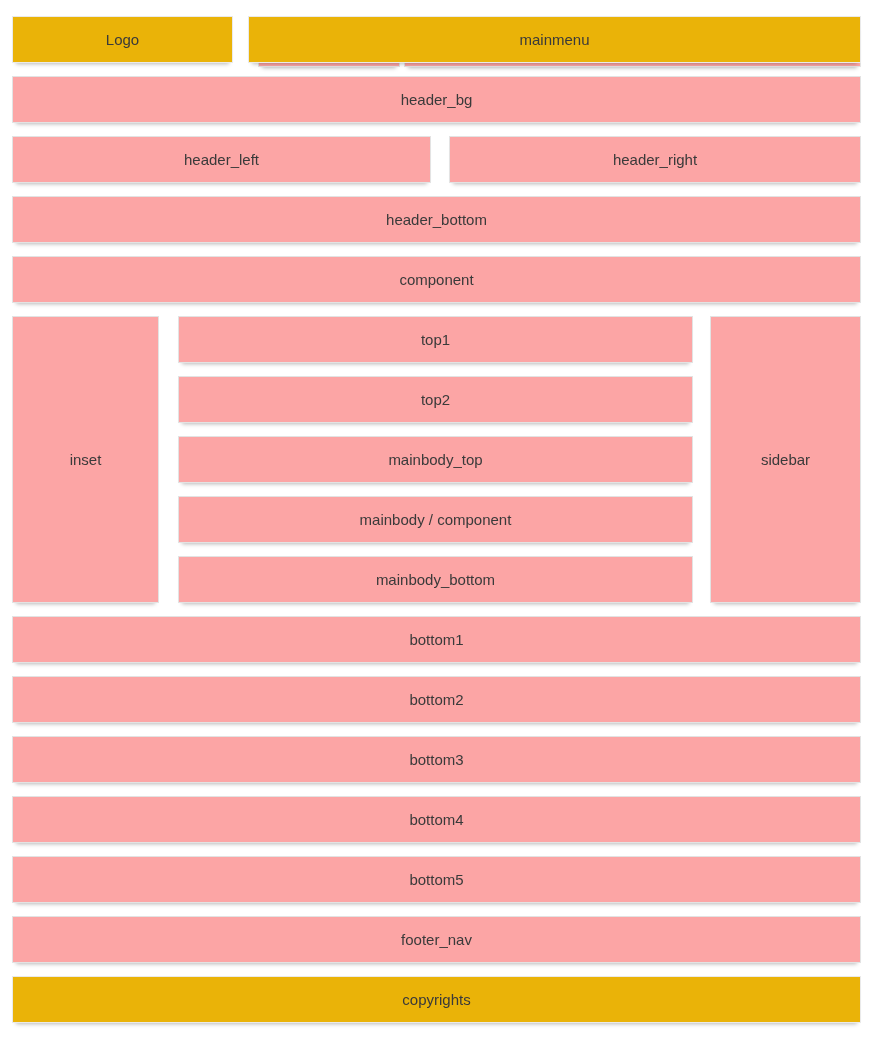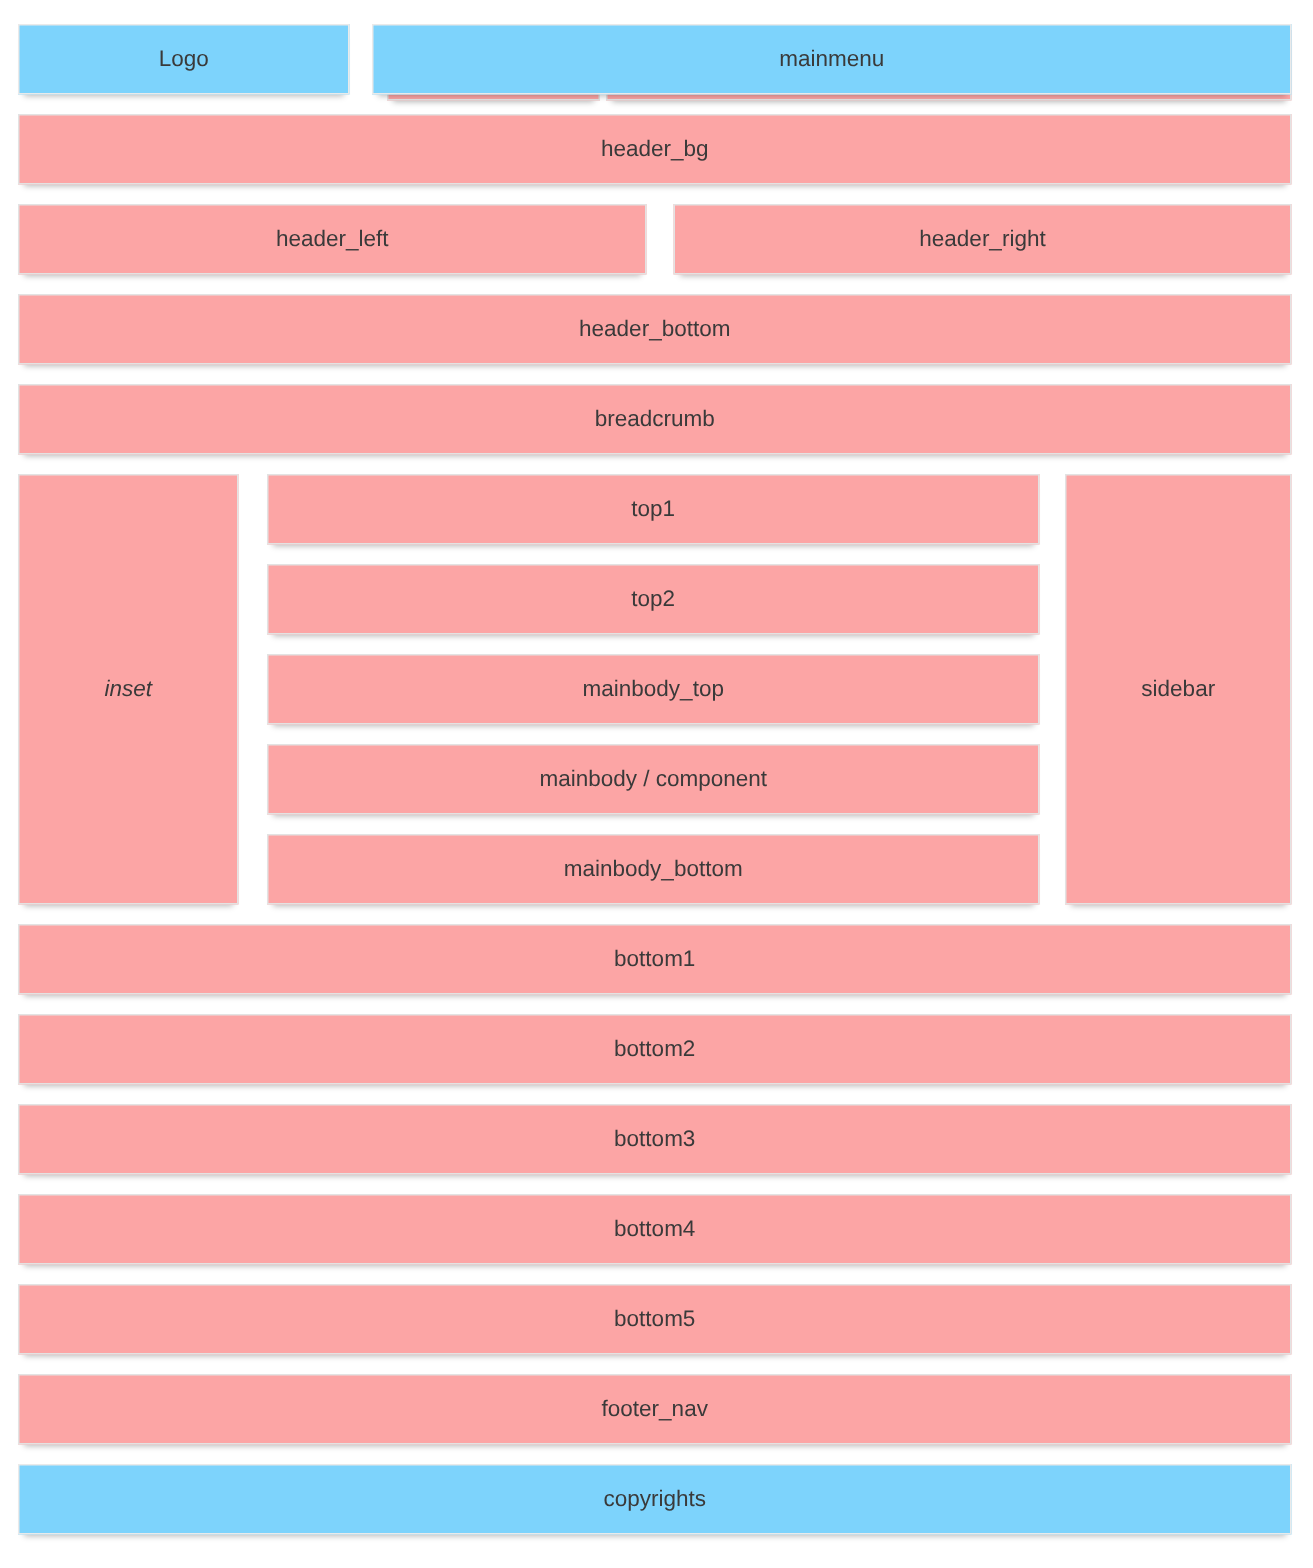--- a/index.html
+++ b/index.html
@@ -23,39 +23,39 @@
     box-shadow: 0 5px 4px -4px rgba(0,0,0,0.28);
     display: flex;
     align-items: center;
     justify-content: center;
     font-size: 15px;
     color: #3a3a3a;
     z-index: 1;
     white-space: nowrap;
   }
   .box.gray {
-    background: #7dd3fc;
+    background: #eab308;
     border-color: #eaeaea;
   }
   .box.obscured {
     z-index: 0;
   }
   
   .pos-logo            { left: 12px;  top: 16px;  width: 221px; height: 47px; }
   .pos-mainmenu        { left: 248px; top: 16px;  width: 613px; height: 47px; }
   .pos-obscured-1      { left: 258px; top: 20px;  width: 142px; height: 47px; }
   .pos-obscured-2      { left: 404px; top: 20px;  width: 457px; height: 47px; }
   
   .pos-header-bg       { left: 12px;  top: 76px;  width: 849px; height: 47px; }
   .pos-header-left     { left: 12px;  top: 136px; width: 419px; height: 47px; }
   .pos-header-right    { left: 449px; top: 136px; width: 412px; height: 47px; }
   .pos-header-bottom   { left: 12px;  top: 196px; width: 849px; height: 47px; }
   .pos-breadcrumb      { left: 12px;  top: 256px; width: 849px; height: 47px; }
   
-  .pos-inset           { left: 12px;  top: 316px; width: 147px; height: 287px; font-style: italic; }
+  .pos-inset           { left: 12px;  top: 316px; width: 147px; height: 287px; }
   .pos-top1            { left: 178px; top: 316px; width: 515px; height: 47px; }
   .pos-top2            { left: 178px; top: 376px; width: 515px; height: 47px; }
   .pos-mainbody-top    { left: 178px; top: 436px; width: 515px; height: 47px; }
   .pos-mainbody        { left: 178px; top: 496px; width: 515px; height: 47px; text-align: right; }
   .pos-mainbody-bottom { left: 178px; top: 556px; width: 515px; height: 47px; }
   .pos-sidebar         { left: 710px; top: 316px; width: 151px; height: 287px; }
   
   .pos-bottom1         { left: 12px;  top: 616px; width: 849px; height: 47px; }
   .pos-bottom2         { left: 12px;  top: 676px; width: 849px; height: 47px; }
   .pos-bottom3         { left: 12px;  top: 736px; width: 849px; height: 47px; }
@@ -71,21 +71,21 @@
 
   <div class="box obscured pos-obscured-1"></div>
   <div class="box obscured pos-obscured-2"></div>
   <div class="box gray pos-logo">Logo</div>
   <div class="box gray pos-mainmenu">mainmenu</div>
 
   <div class="box pos-header-bg">header_bg</div>
   <div class="box pos-header-left">header_left</div>
   <div class="box pos-header-right">header_right</div>
   <div class="box pos-header-bottom">header_bottom</div>
-  <div class="box pos-breadcrumb">breadcrumb</div>
+  <div class="box pos-breadcrumb">component</div>
 
   <div class="box pos-inset">inset</div>
   <div class="box pos-top1">top1</div>
   <div class="box pos-top2">top2</div>
   <div class="box pos-mainbody-top">mainbody_top</div>
   <div class="box pos-mainbody">mainbody / component</div>
   <div class="box pos-mainbody-bottom">mainbody_bottom</div>
   <div class="box pos-sidebar">sidebar</div>
 
   <div class="box pos-bottom1">bottom1</div>

